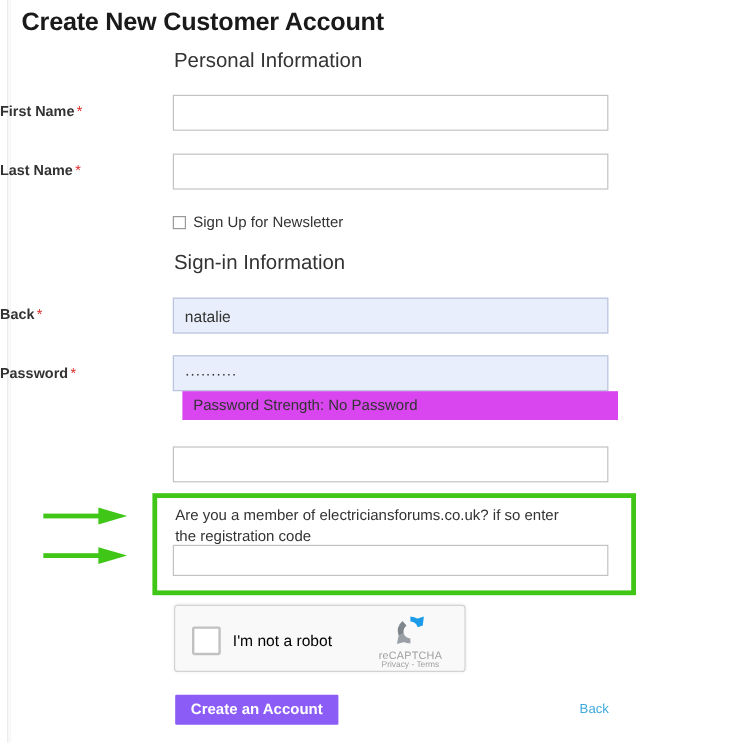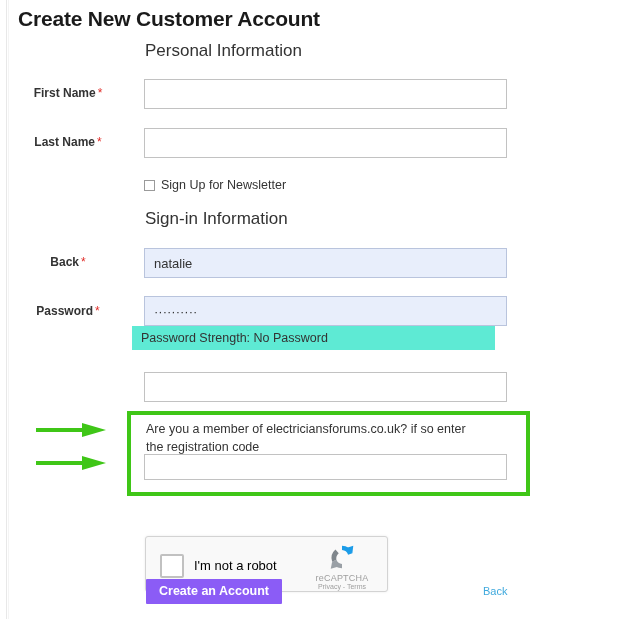--- a/index.html
+++ b/index.html
@@ -62,21 +62,21 @@
     white-space: nowrap;
   }
   .legend.personal { top: 41px; }
   .legend.signin   { top: 209px; }
 
   
   .field-label {
     position: absolute;
     left: 0;
     width: 136px;
-    text-align: center;
+    text-align: left;
     font-size: 12px;
     font-weight: bold;
     color: #333333;
     white-space: nowrap;
   }
   .req {
     color: #e02b27;
     font-weight: normal;
     font-size: 12px;
     margin-left: 2px;
@@ -97,25 +97,25 @@
     outline: none;
     border-radius: 0;
   }
   .text-input.autofill {
     background: #e8eefb;
     border-color: #b9c4dd;
   }
 
   .pwd-strength {
     position: absolute;
-    left: 132px;
+    left: 152px;
     width: 363px;
     height: 24px;
     box-sizing: border-box;
-    background: #5eead4;
+    background: #d946ef;
     font-size: 12.5px;
     color: #333333;
     line-height: 24px;
     padding-left: 9px;
     white-space: nowrap;
   }
 
   
   .check-row {
     position: absolute;
@@ -190,21 +190,20 @@
     position: absolute;
     left: 145px;
     top: 504px;
     width: 243px;
     height: 56px;
     box-sizing: border-box;
     border: 1px solid #d3d3d3;
     background: #f9f9f9;
     border-radius: 3px;
     box-shadow: 0 0 3px rgba(0,0,0,0.08);
-    margin-top: 32px;
   }
   .rc-box {
     position: absolute;
     left: 14px;
     top: 17px;
     width: 24px;
     height: 24px;
     box-sizing: border-box;
     background: #ffffff;
     border: 2px solid #c1c1c1;

